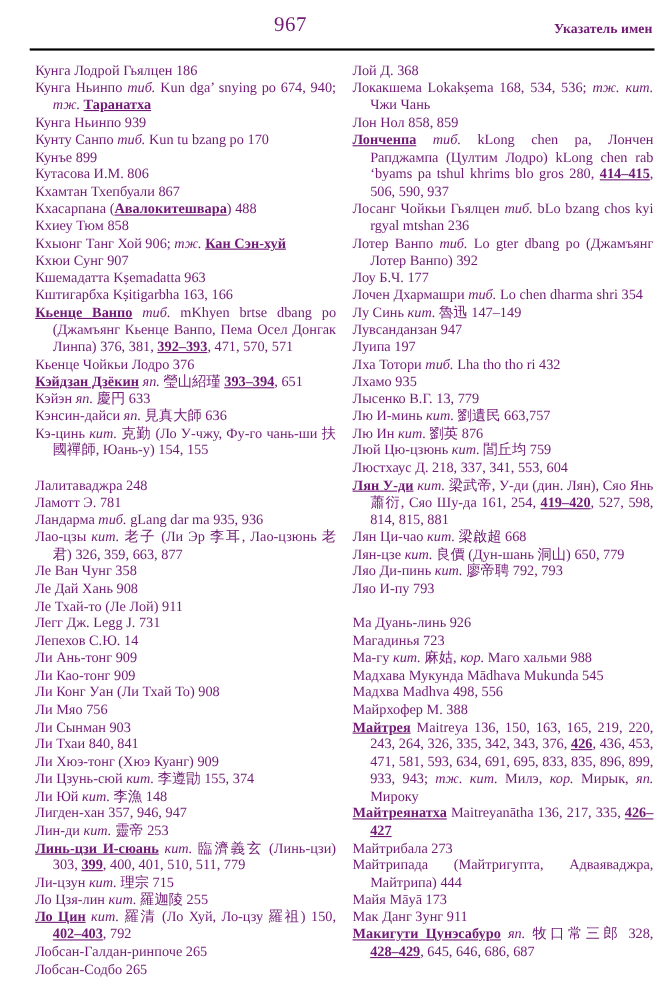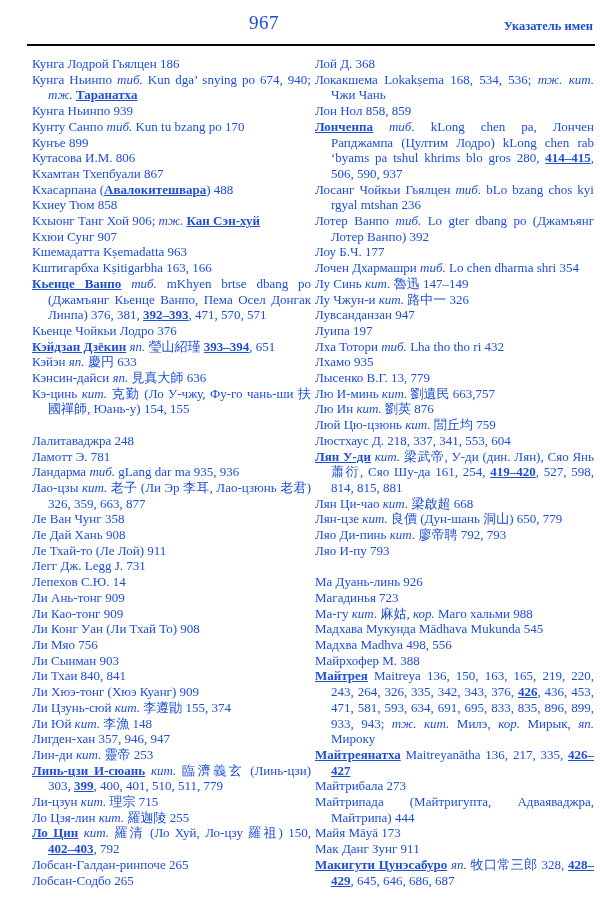--- a/index.html
+++ b/index.html
@@ -1,41 +1,41 @@
 <!DOCTYPE html>
 <html><head>
 <meta charset="utf-8">
 <style>
   html,body{margin:0;padding:0;}
   .page{
     position:relative;
     width:600px;height:912px;
     background:#ffffff;
-    color:#1d4ed8;
+    color:#701a75;
     font-family:"Liberation Serif", serif;
     overflow:hidden;
     box-sizing:border-box;
   }
   .header{position:relative;height:46px;}
   .page-num{
     position:absolute;left:0;right:72px;top:12px;
     text-align:center;
     font-size:19px;letter-spacing:.5px;
   }
   .header-title{
     position:absolute;right:7px;top:19px;
     font-size:12.5px;font-weight:700;margin-left:39px;
   }
   .header-rule{
     position:absolute;left:27px;right:5px;top:44px;
     height:2px;background:#000;
   }
   .columns{
     display:flex;
-    gap:4px;
+    gap:15px;
     padding:10px 6px 0 32px;
     box-sizing:border-box;
   }
   .col{
     flex:1;
     min-width:0;
     font-size:13px;
     line-height:15.7px;
     text-align:justify;
   }
@@ -107,21 +107,20 @@
     <div class="col" id="col-right">
         <div class="entry"><span>Лой Д. 368</span></div>
         <div class="entry"><span>Локакшема Lokakṣema 168, 534, 536; </span><span class="i">тж.</span><span> </span><span class="i">кит.</span><span> Чжи Чань</span></div>
         <div class="entry"><span>Лон Нол 858, 859</span></div>
         <div class="entry"><span class="b">Лонченпа</span><span> </span><span class="i">тиб.</span><span> kLong chen pa, Лончен Рапджампа (Цултим Лодро) kLong chen rab ‘byams pa tshul khrims blo gros 280, </span><span class="b">414–415</span><span>, 506, 590, 937</span></div>
         <div class="entry"><span>Лосанг Чойкьи Гьялцен </span><span class="i">тиб.</span><span> bLo bzang chos kyi rgyal mtshan 236</span></div>
         <div class="entry"><span>Лотер Ванпо </span><span class="i">тиб.</span><span> Lo gter dbang po (Джамъянг Лотер Ванпо) 392</span></div>
         <div class="entry"><span>Лоу Б.Ч. 177</span></div>
         <div class="entry"><span>Лочен Дхармашри </span><span class="i">тиб.</span><span> Lo chen dharma shri 354</span></div>
         <div class="entry"><span>Лу Синь </span><span class="i">кит.</span><span> 魯迅 147–149</span></div>
-        <div class="entry"><span>Лу Чжун-и </span><span class="i">кит.</span><span> 路中一 326</span></div>
         <div class="entry"><span>Лувсанданзан 947</span></div>
         <div class="entry"><span>Луипа 197</span></div>
         <div class="entry"><span>Лха Тотори </span><span class="i">тиб.</span><span> Lha tho tho ri 432</span></div>
         <div class="entry"><span>Лхамо 935</span></div>
         <div class="entry"><span>Лысенко В.Г. 13, 779</span></div>
         <div class="entry"><span>Лю И-минь </span><span class="i">кит.</span><span> 劉遺民 663,757</span></div>
         <div class="entry"><span>Лю Ин </span><span class="i">кит.</span><span> 劉英 876</span></div>
         <div class="entry"><span>Люй Цю-цзюнь </span><span class="i">кит.</span><span> 閭丘均 759</span></div>
         <div class="entry"><span>Люстхаус Д. 218, 337, 341, 553, 604</span></div>
         <div class="entry"><span class="b">Лян У-ди</span><span> </span><span class="i">кит.</span><span> 梁武帝, У-ди (дин. Лян), Сяо Янь 蕭衍, Сяо Шу-да 161, 254, </span><span class="b">419–420</span><span>, 527, 598, 814, 815, 881</span></div>

